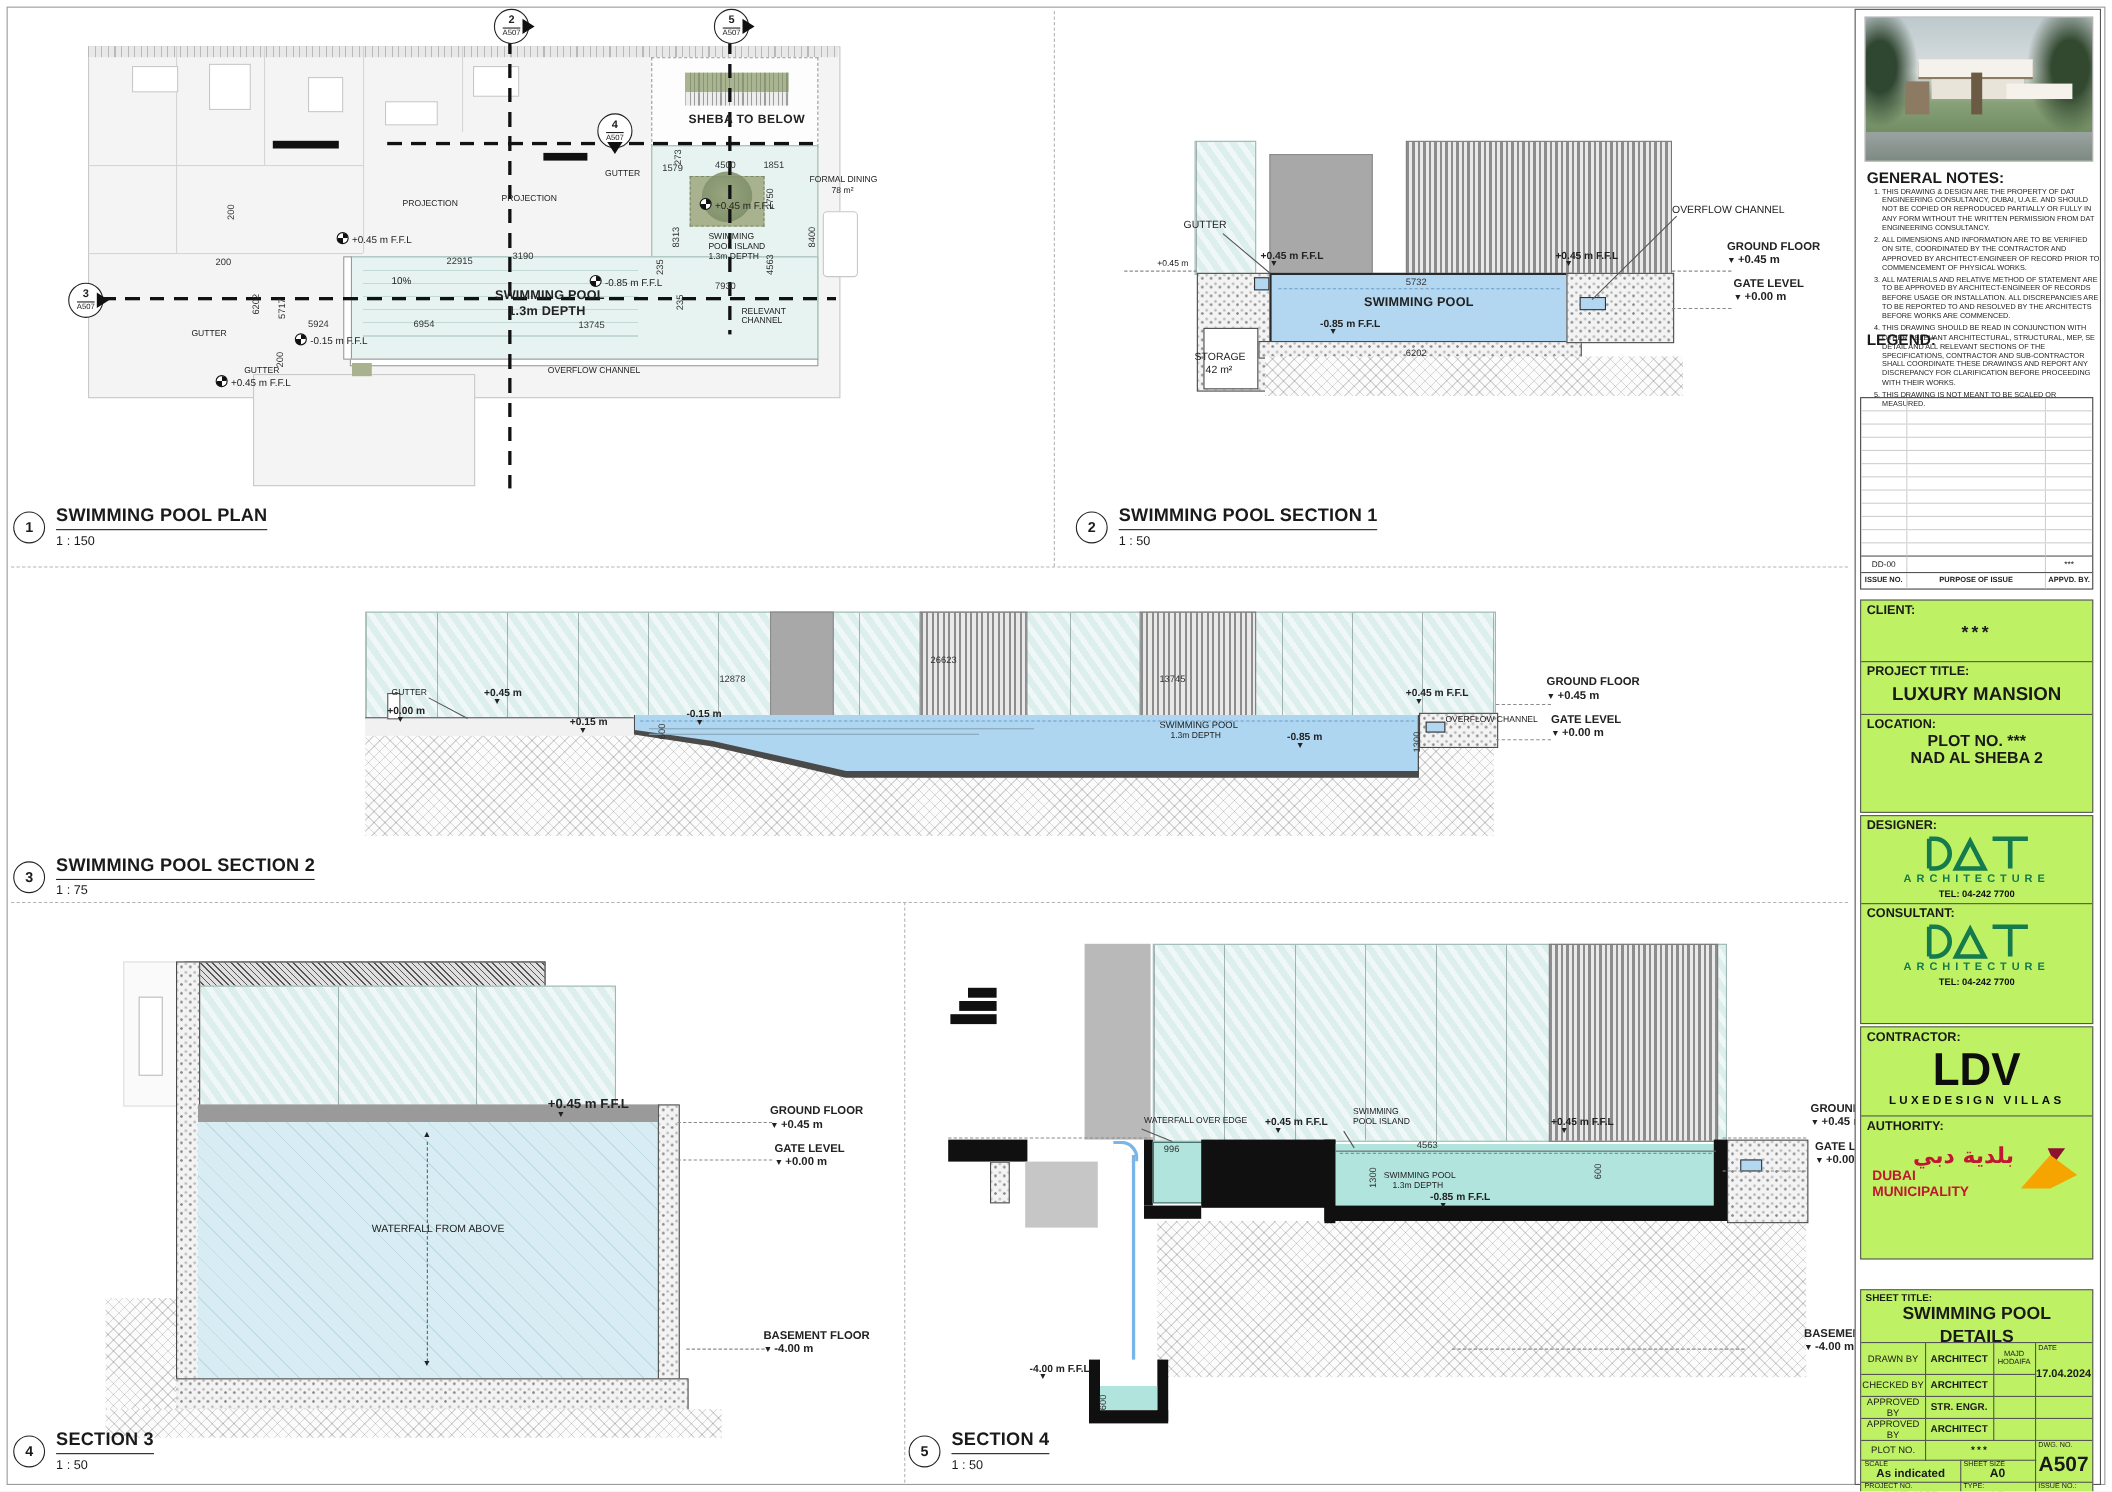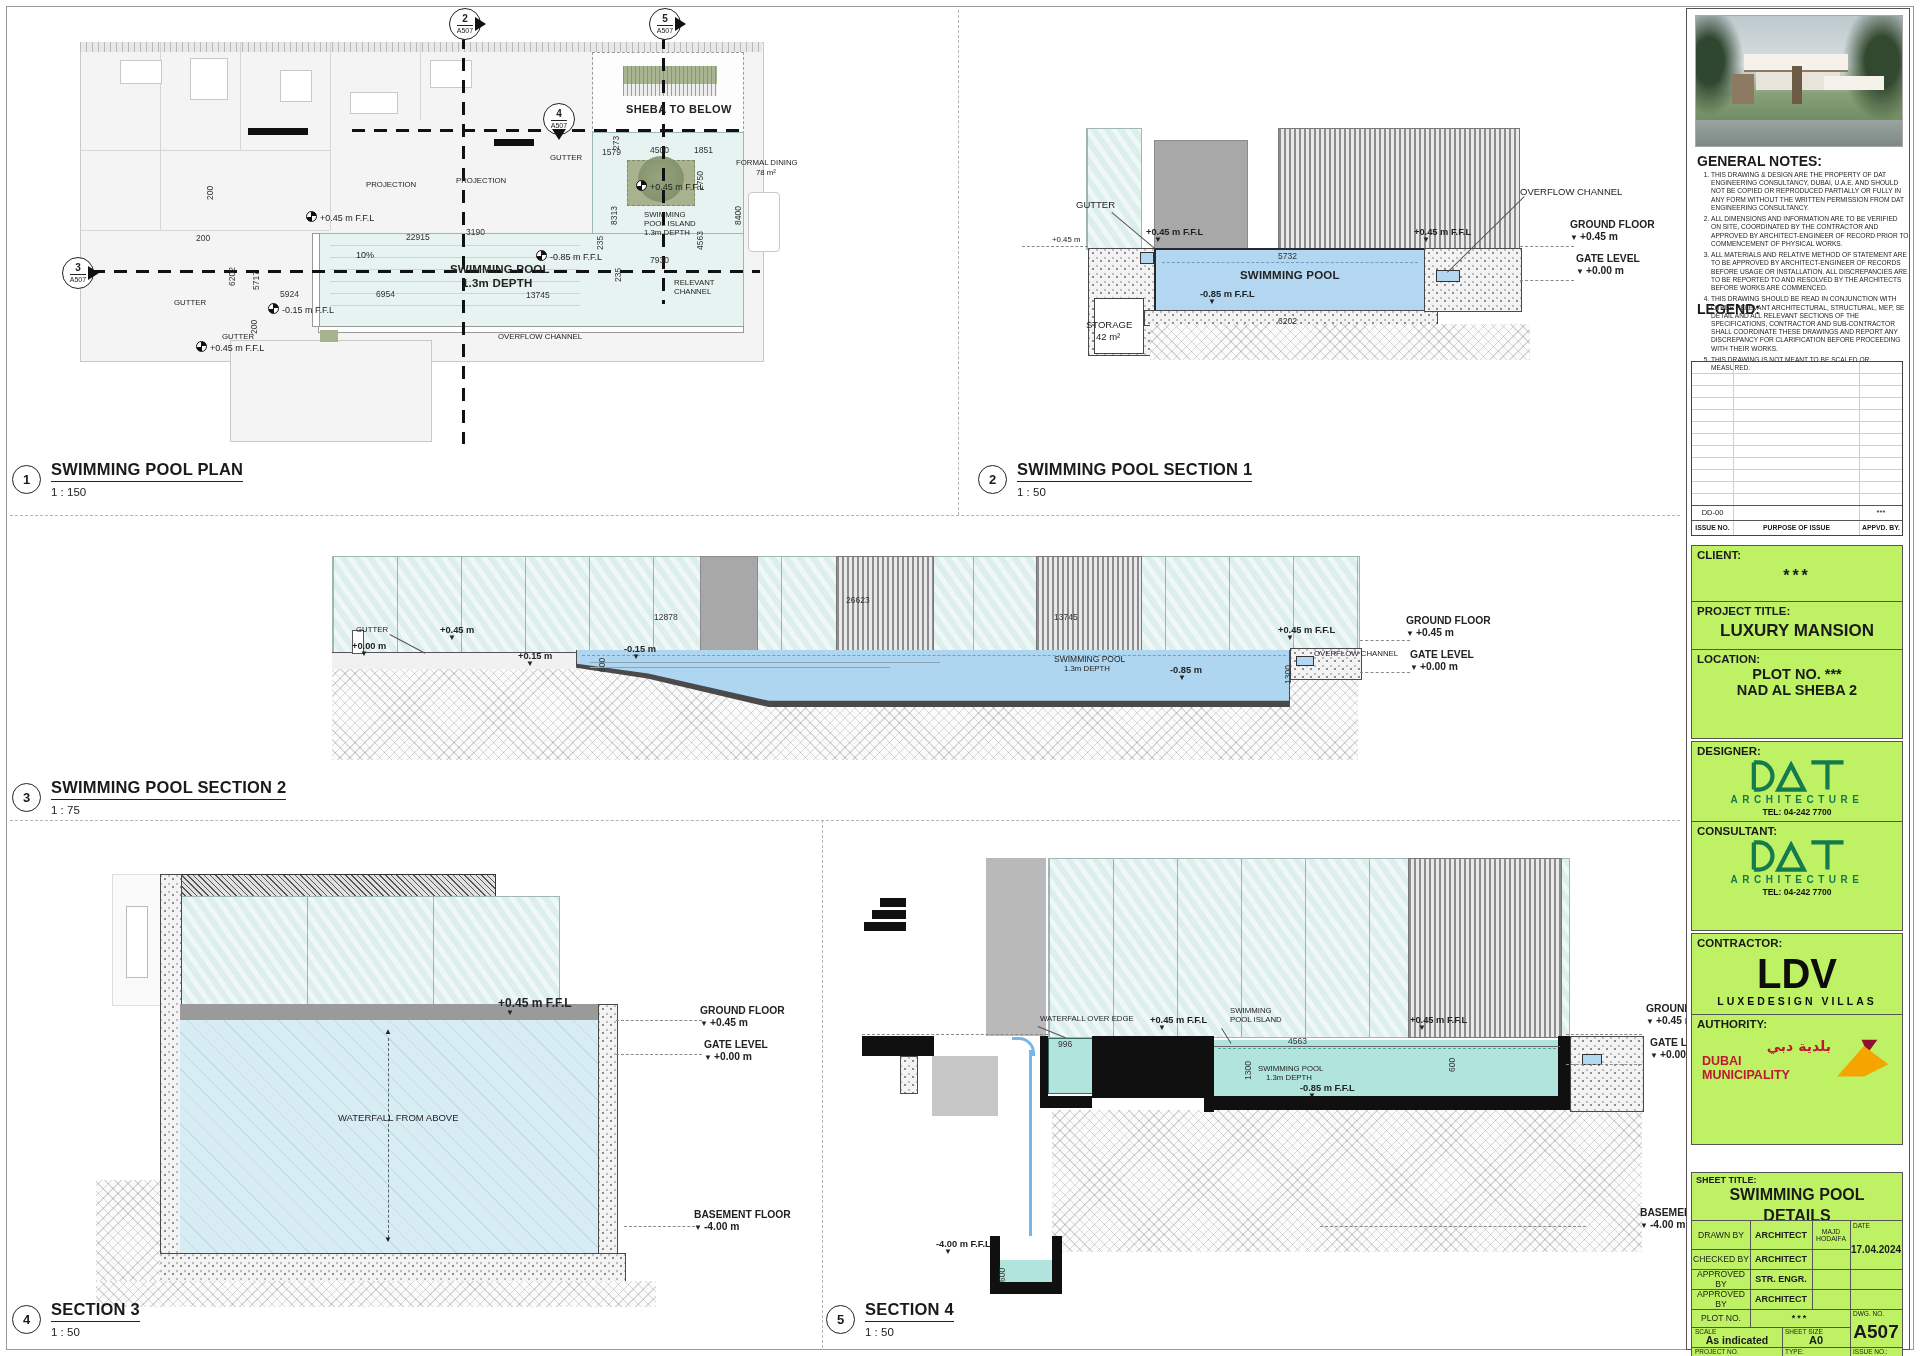--- a/index.html
+++ b/index.html
@@ -72,21 +72,21 @@
   .irow{display:grid;grid-template-columns:20% 60% 20%;border-top:1px solid #cfcfcf;height:11px;}
   .irow>div{border-right:1px solid #cfcfcf;}
   .irow>div:last-child{border-right:none;}
   .irow.dd{height:14px;font-size:7.5px;text-align:center;line-height:14px;border-top:1px solid #555;}
   .irow.hd{height:14px;font-size:6.8px;text-align:center;line-height:14px;border-top:1px solid #555;font-weight:600;}
   .dat-logo{display:flex;flex-direction:column;align-items:center;margin-top:2px;}
   .dat-sub{color:#157a4c;font-size:10px;letter-spacing:4.5px;margin-top:1px;font-weight:600;}
   .dat-tel{font-size:8.5px;font-weight:bold;margin-top:2px;color:#111;}
   .ldv{font-weight:bold;font-size:40px;letter-spacing:0;color:#0d0d0d;line-height:1;transform:scaleY(1.05);}
   .ldv-sub{font-size:10.5px;font-weight:bold;letter-spacing:3px;margin-top:2px;color:#0d0d0d;}
-  .dm-ar{font-family:"DejaVu Sans",sans-serif;color:#c01830;font-size:14px;font-weight:bold;direction:rtl;}
+  .dm-ar{font-family:"DejaVu Sans",sans-serif;color:#c01830;font-size:20px;font-weight:bold;direction:rtl;}
   .dm-en{color:#c01830;font-weight:bold;font-size:12.5px;}
   .info-grid{position:absolute;left:0;right:0;bottom:0;border-top:1.5px solid #555;font-size:9px;}
   .cell{position:absolute;border-right:1px solid #555;border-bottom:1px solid #555;display:flex;align-items:center;justify-content:center;text-align:center;overflow:hidden;}
   .cell.lab{font-size:8.6px;}
   .cell .tiny{position:absolute;left:3px;top:1px;font-size:6.5px;text-align:left;}
   .shtitle{font-weight:bold;font-size:16px;text-align:center;line-height:1.3;}
   .phototree{position:absolute;border-radius:50%;}
 </style>
 </head>
 <body>

